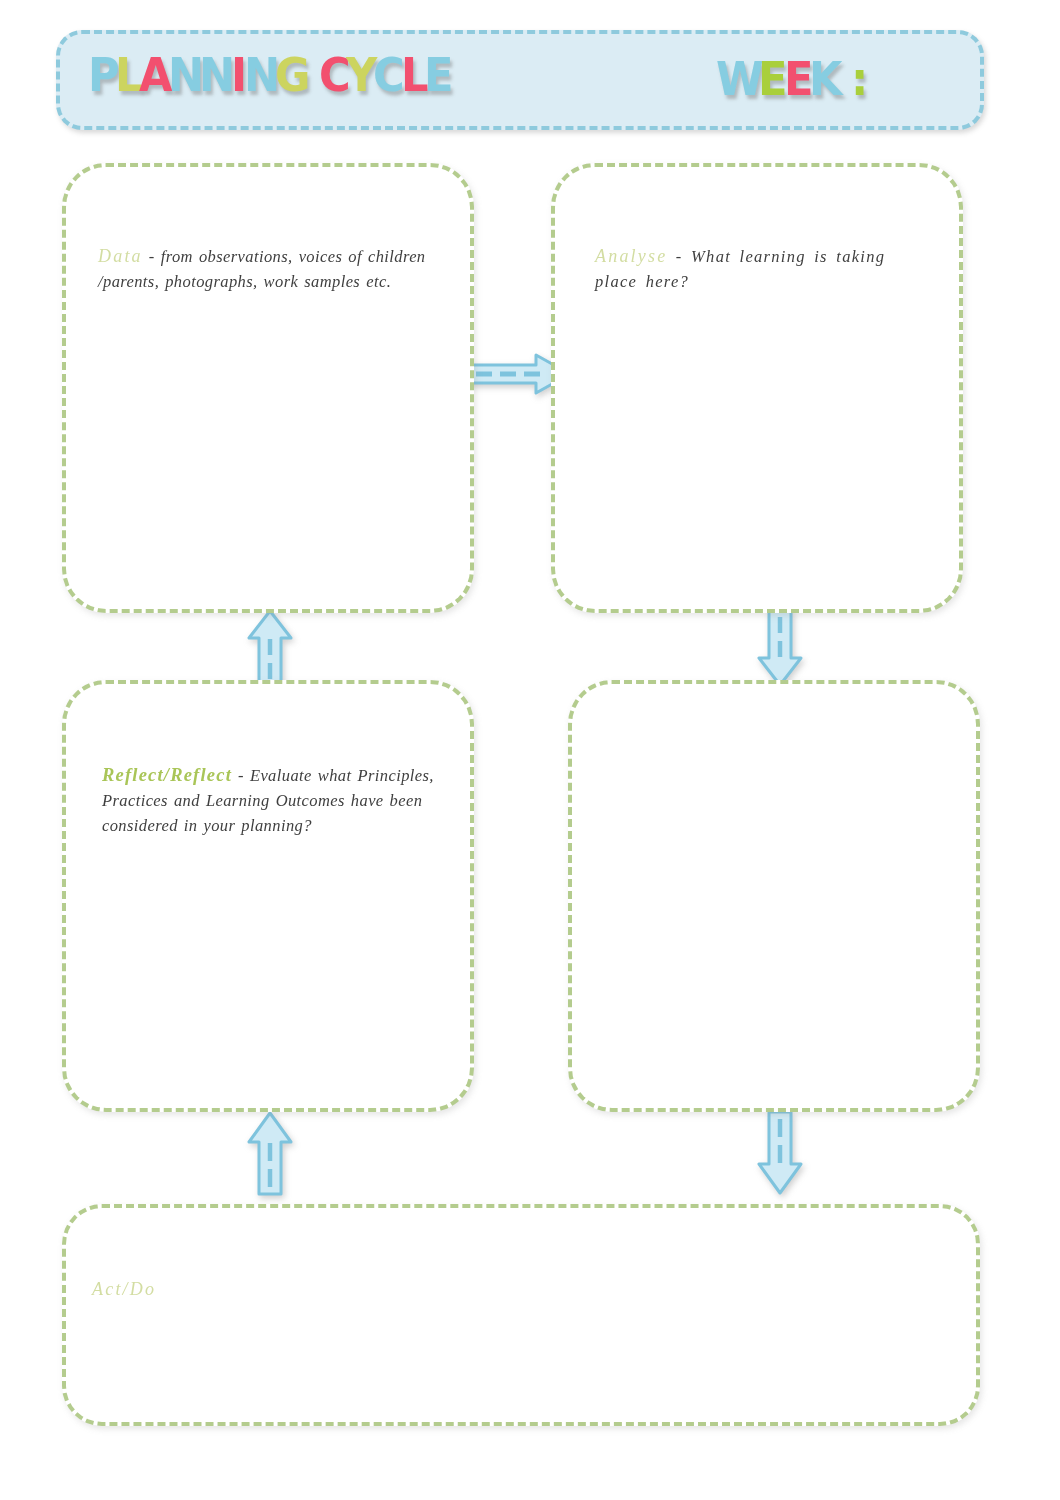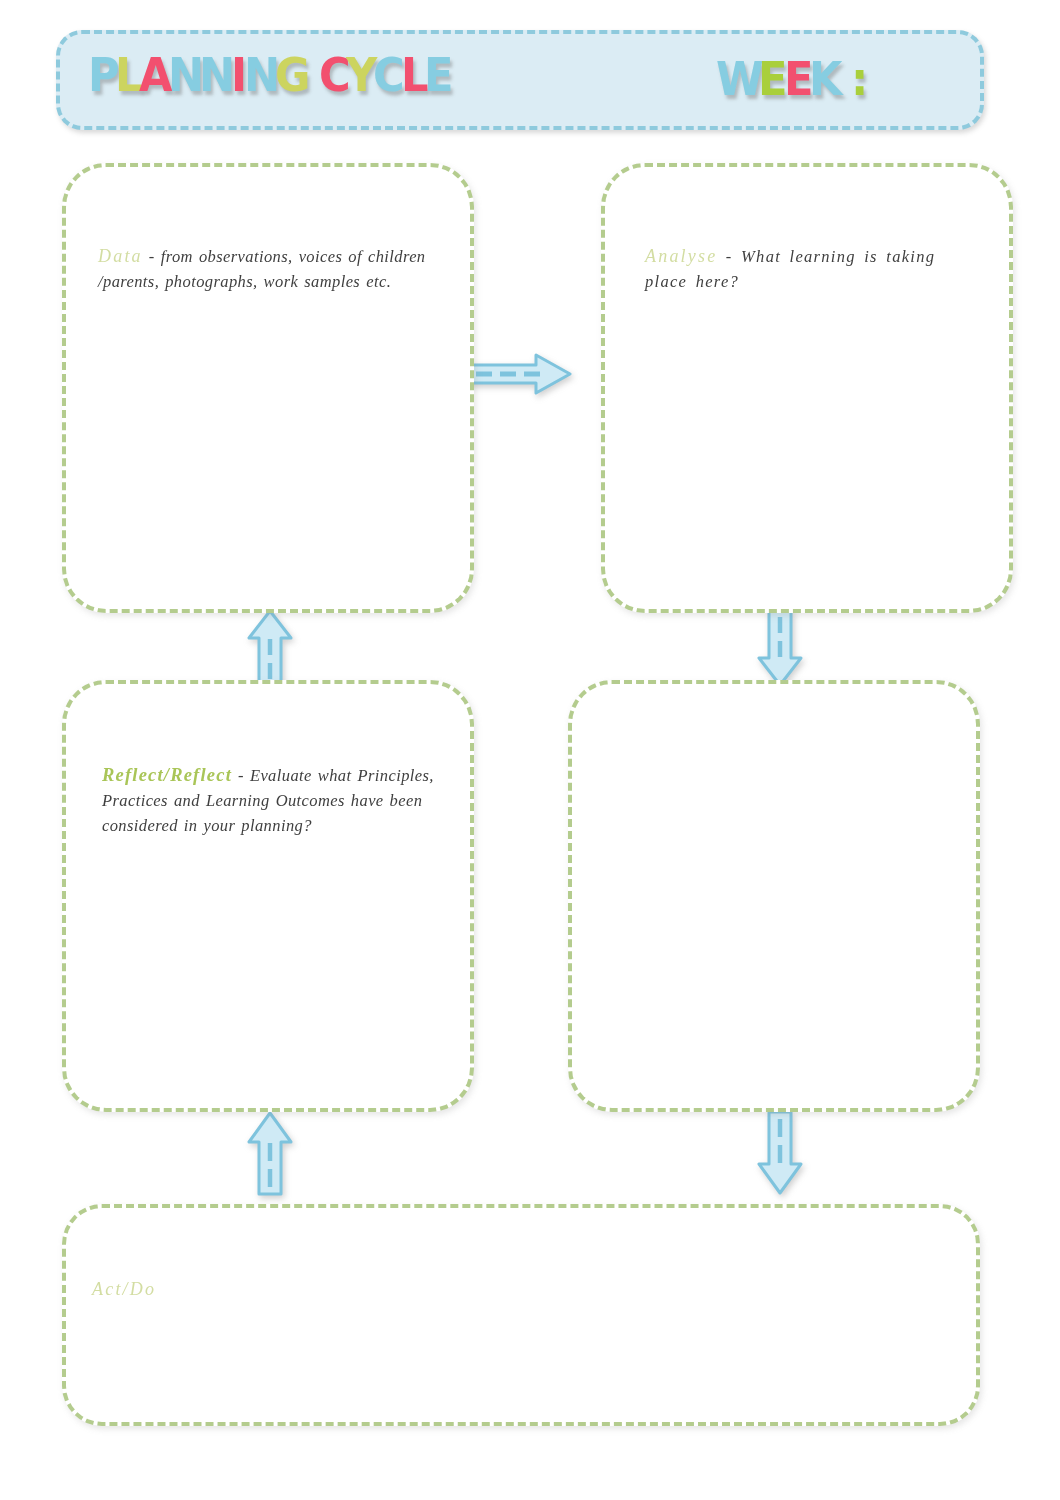--- a/index.html
+++ b/index.html
@@ -62,21 +62,21 @@
   
   .panel {
     position: absolute;
     border: 4px dashed #b4cc8e;
     border-radius: 44px;
     background: #ffffff;
     box-sizing: border-box;
     box-shadow: 2px 3px 6px rgba(140,140,140,0.22);
   }
   #panel-data     { left: 62px;  top: 163px;  width: 412px; height: 450px; }
-  #panel-analyse  { left: 601px; top: 163px;  width: 412px; height: 450px; }
+  #panel-analyse  { left: 551px; top: 163px;  width: 412px; height: 450px; }
   #panel-reflect  { left: 62px;  top: 680px;  width: 412px; height: 432px; }
   #panel-plan     { left: 568px; top: 680px;  width: 412px; height: 432px; }
   #panel-actdo    { left: 62px;  top: 1204px; width: 918px; height: 222px; border-radius: 40px; }
 
   .panel-text {
     position: absolute;
     left: 32px;
     top: 30px;
     right: 24px;
     font-family: Liberation Serif, serif;

